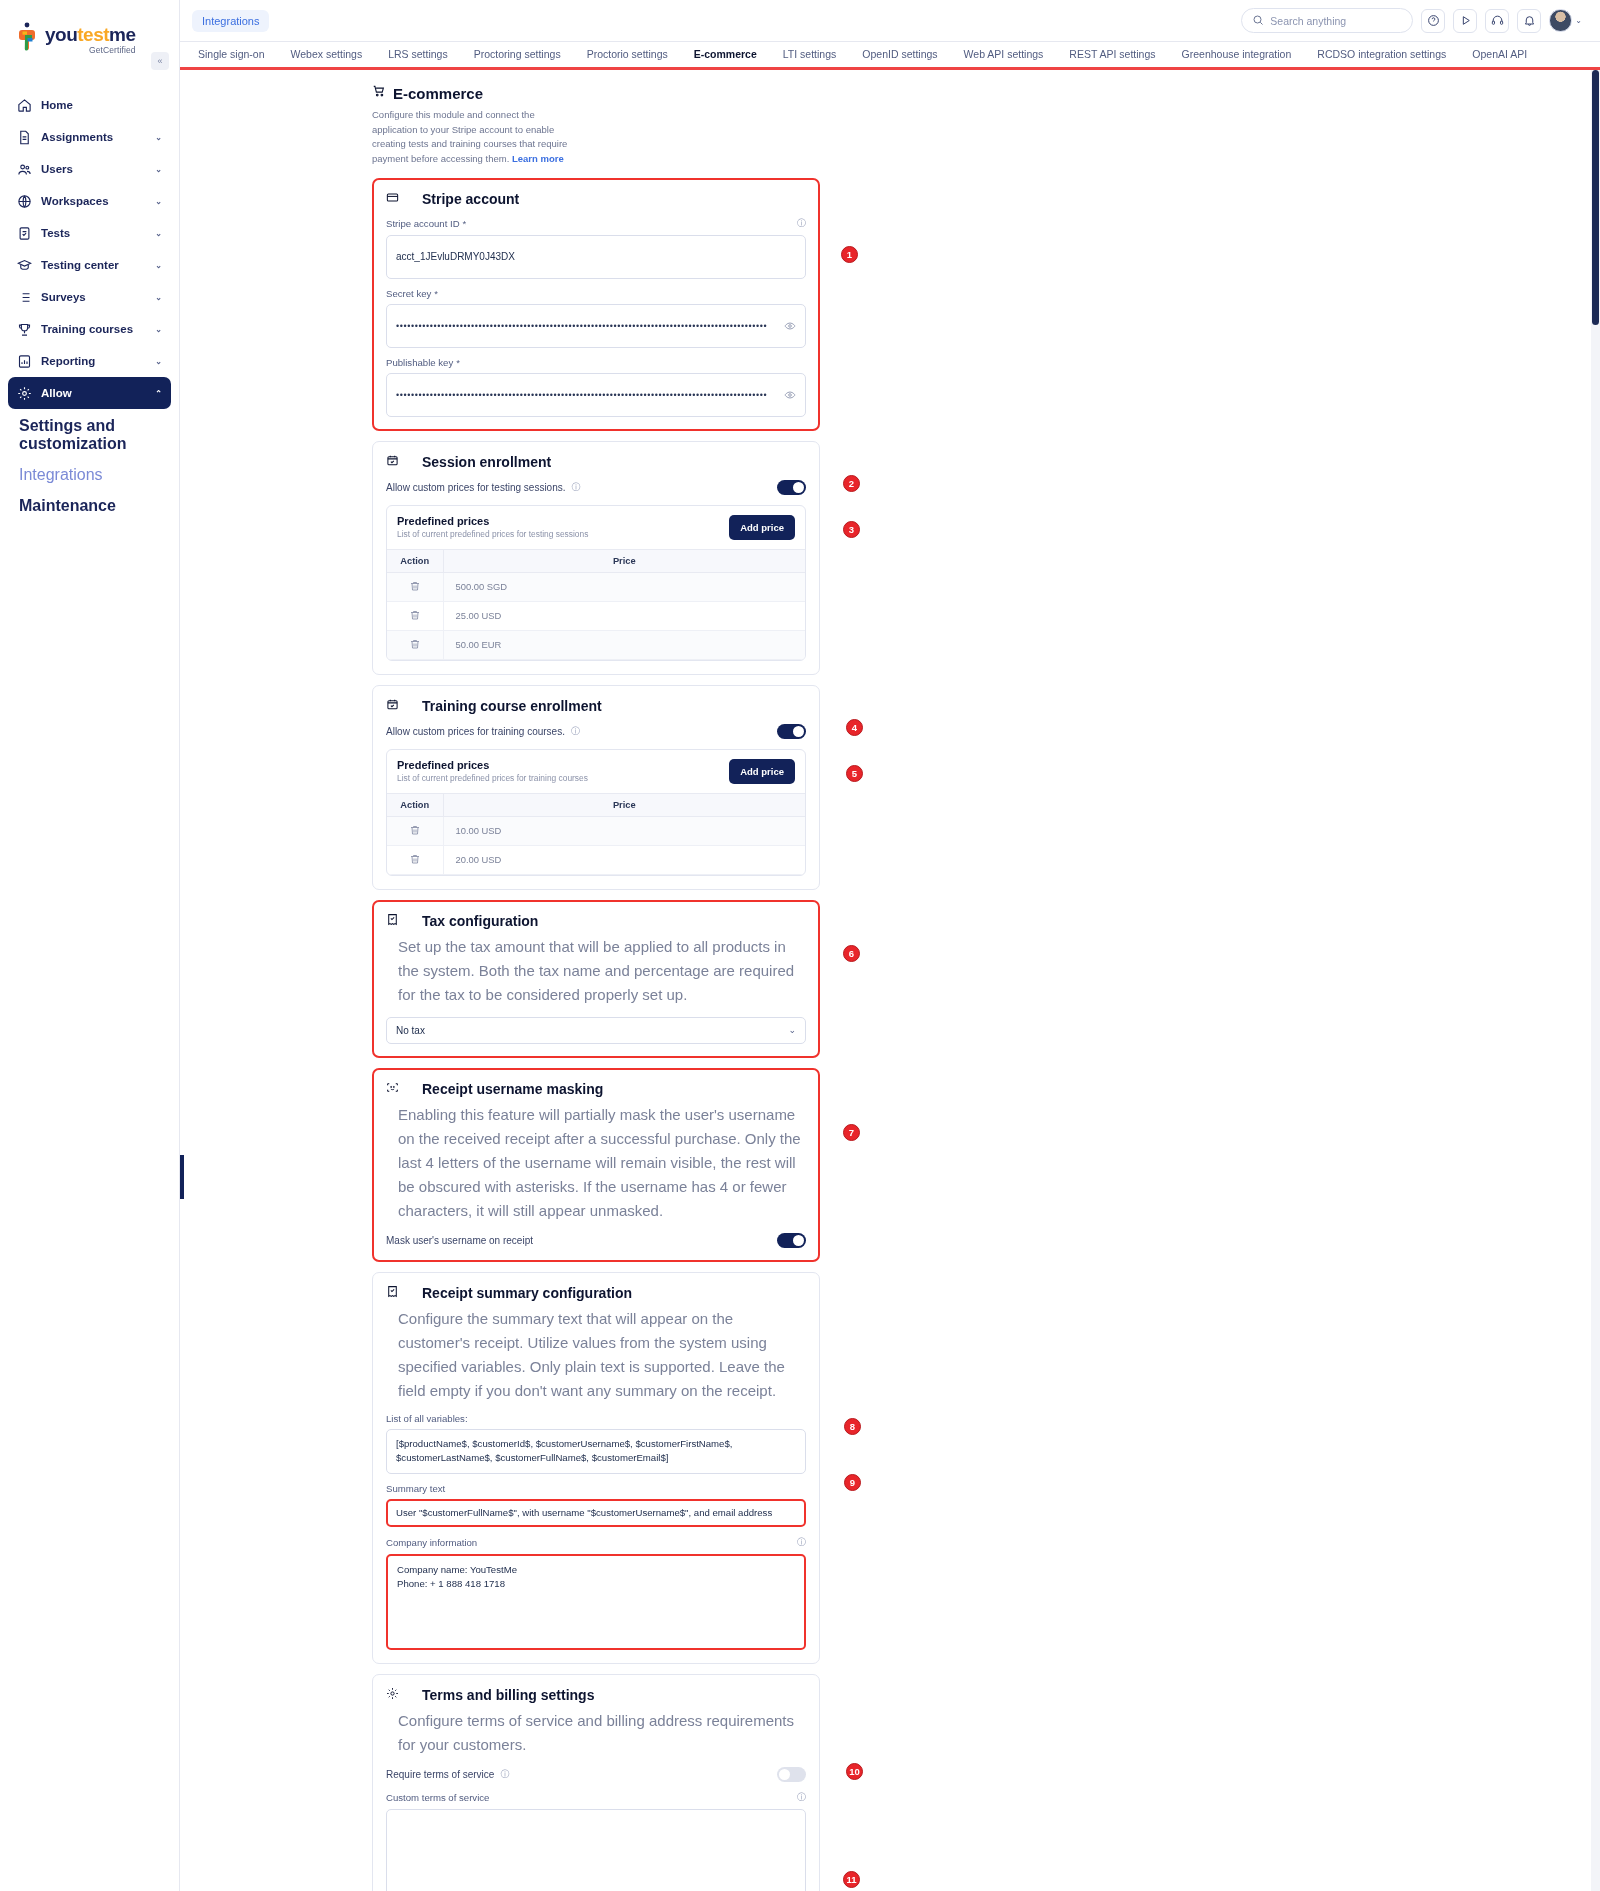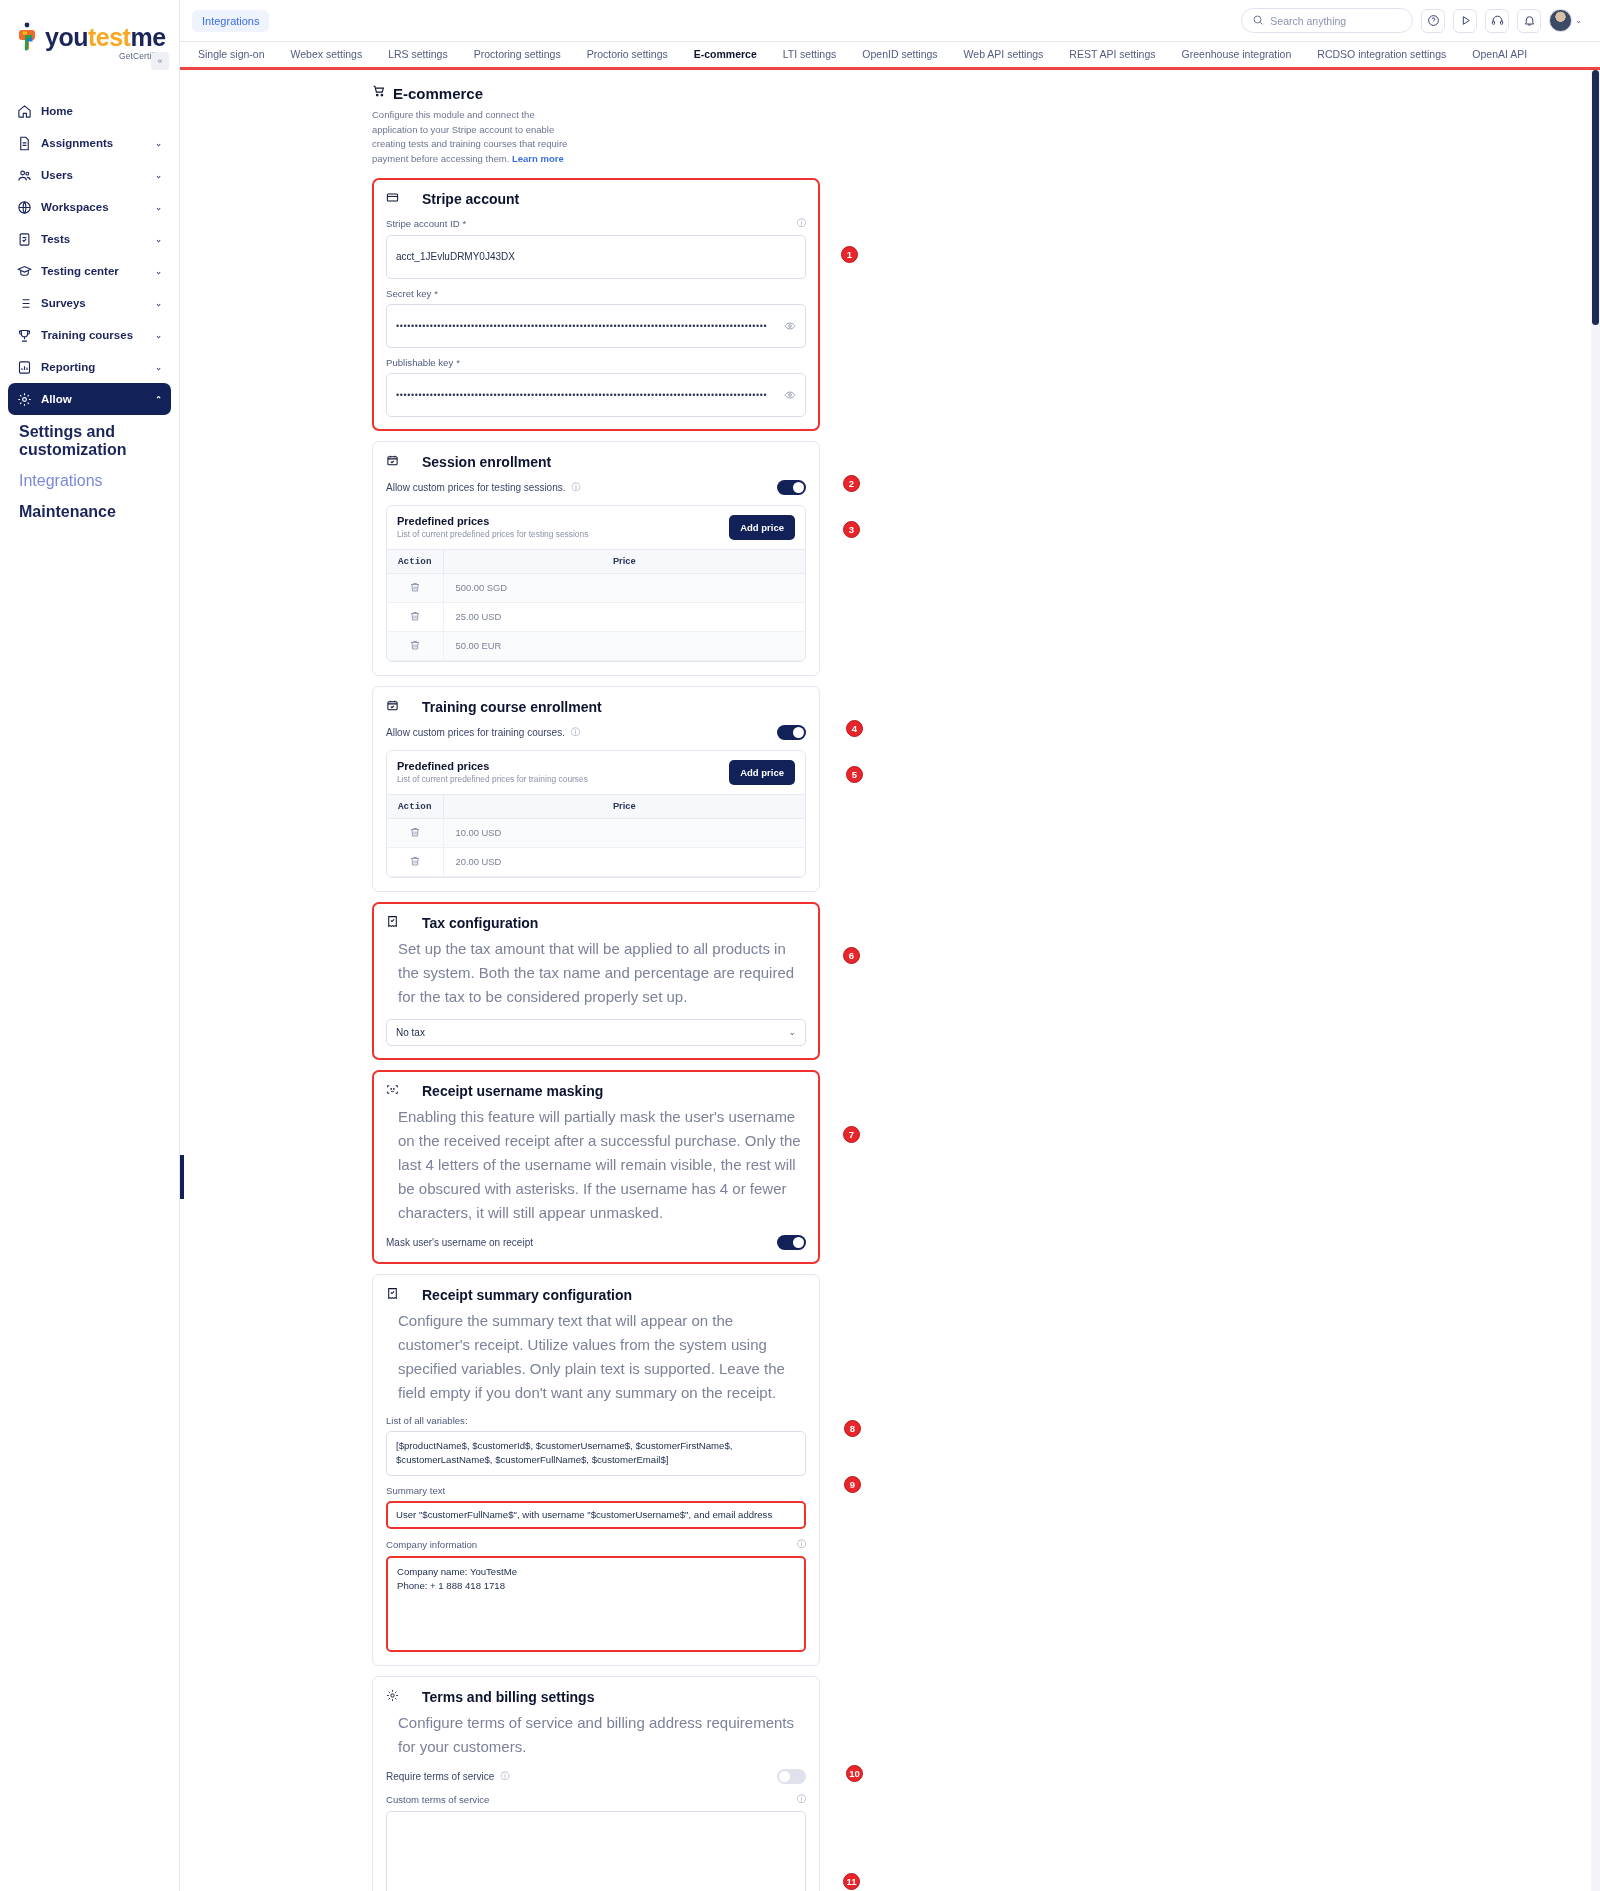--- a/index.html
+++ b/index.html
@@ -17,21 +17,21 @@
     width: 180px; flex: 0 0 180px;
     background: #ffffff;
     border-right: 1px solid #e6e8f0;
     padding-top: 10px;
     position: relative;
   }
   .logo-wrap { padding: 12px 0 4px 18px; }
   .logo { display: flex; align-items: flex-start; gap: 5px; }
   .logo-mark { width: 22px; height: 30px; position: relative; flex: 0 0 22px; }
   .logo-text-block { padding-top: 3px; }
-  .logo-word { font-size: 25px; font-weight: 700; letter-spacing: -0.5px; line-height: 1; }
+  .logo-word { font-size: 19px; font-weight: 700; letter-spacing: -0.5px; line-height: 1; }
   .logo-word .c1 { color: #1b2559; }
   .logo-word .c2 { color: #f9a825; }
   .logo-word .c4 { color: #1b2559; }
   .logo-sub { font-size: 8.5px; color: #5a6484; text-align: right; margin-top: 1px; letter-spacing: 0.1px;}
   .collapse-btn {
     position: absolute; top: 52px; right: 10px;
     width: 18px; height: 18px; border-radius: 4px;
     background: #eef0f6; color: #7b85a3;
     font-size: 9px; display: flex; align-items: center; justify-content: center;
     cursor: pointer;
@@ -159,21 +159,21 @@
     margin-left: auto; background: #122259; color: #fff;
     font-size: 9.5px; font-weight: 700; border-radius: 5px;
     padding: 7px 11px; cursor: pointer; white-space: nowrap;
   }
   table { width: 100%; border-collapse: collapse; }
   thead th {
     font-size: 9.3px; font-weight: 700; color: #2b3757;
     background: #f7f8fc; border-top: 1px solid #e8eaf2; border-bottom: 1px solid #e8eaf2;
     padding: 6px 0; text-align: center;
   }
-  thead th.a { width: 56px; border-right: 1px solid #e8eaf2; font-family: Liberation Mono, monospace; }
+  thead th.a { width: 56px; border-right: 1px solid #e8eaf2; }
   tbody td {
     font-size: 9.4px; color: #7b8299; padding: 7px 0; border-bottom: 1px solid #eef0f6;
   }
   tbody td.a { width: 56px; text-align: center; border-right: 1px solid #eef0f6; }
   tbody td.a svg { width: 12px; height: 12px; color: #868ea6; }
   tbody td.p { padding-left: 12px; }
   tbody tr:nth-child(odd) td { background: #fafbfd; }
 
   .select {
     height: 27px; border: 1px solid #dadeeb; border-radius: 5px;

